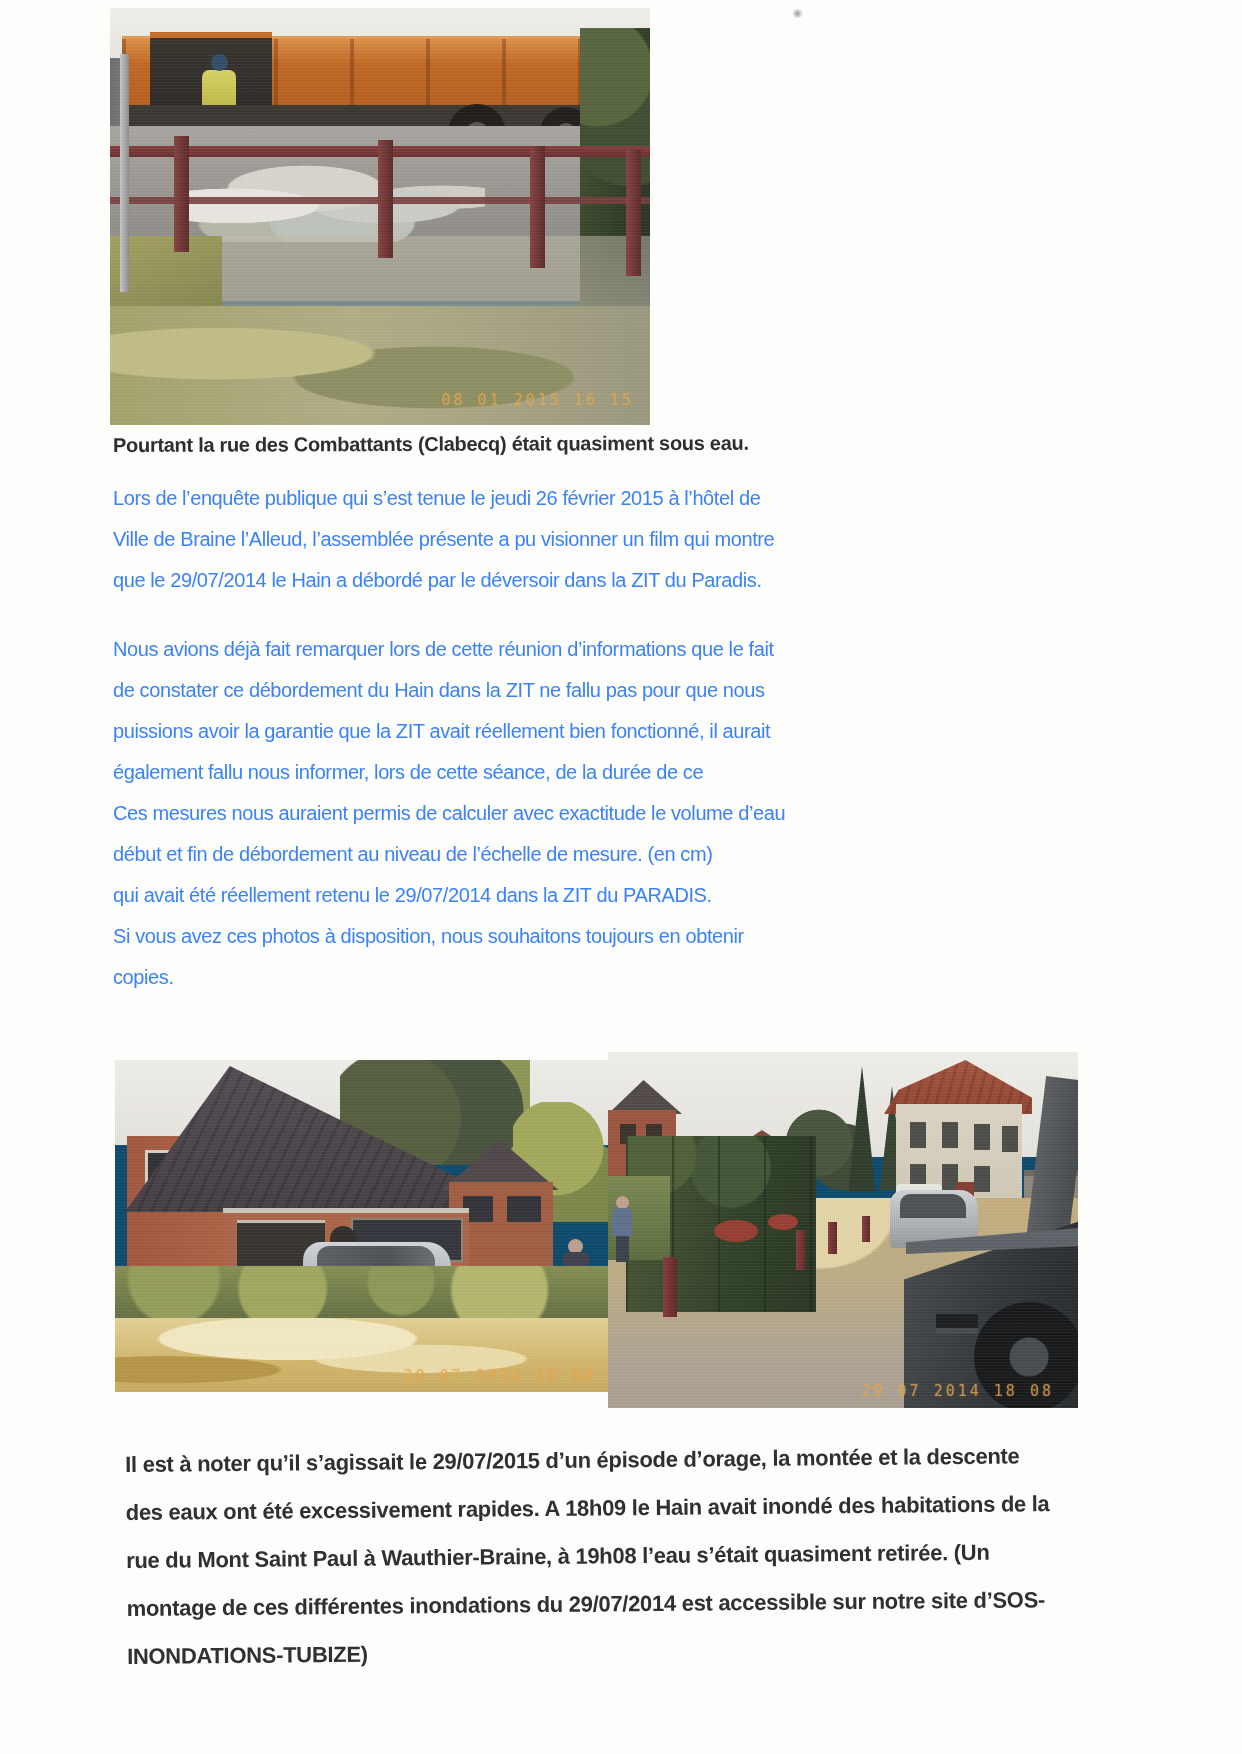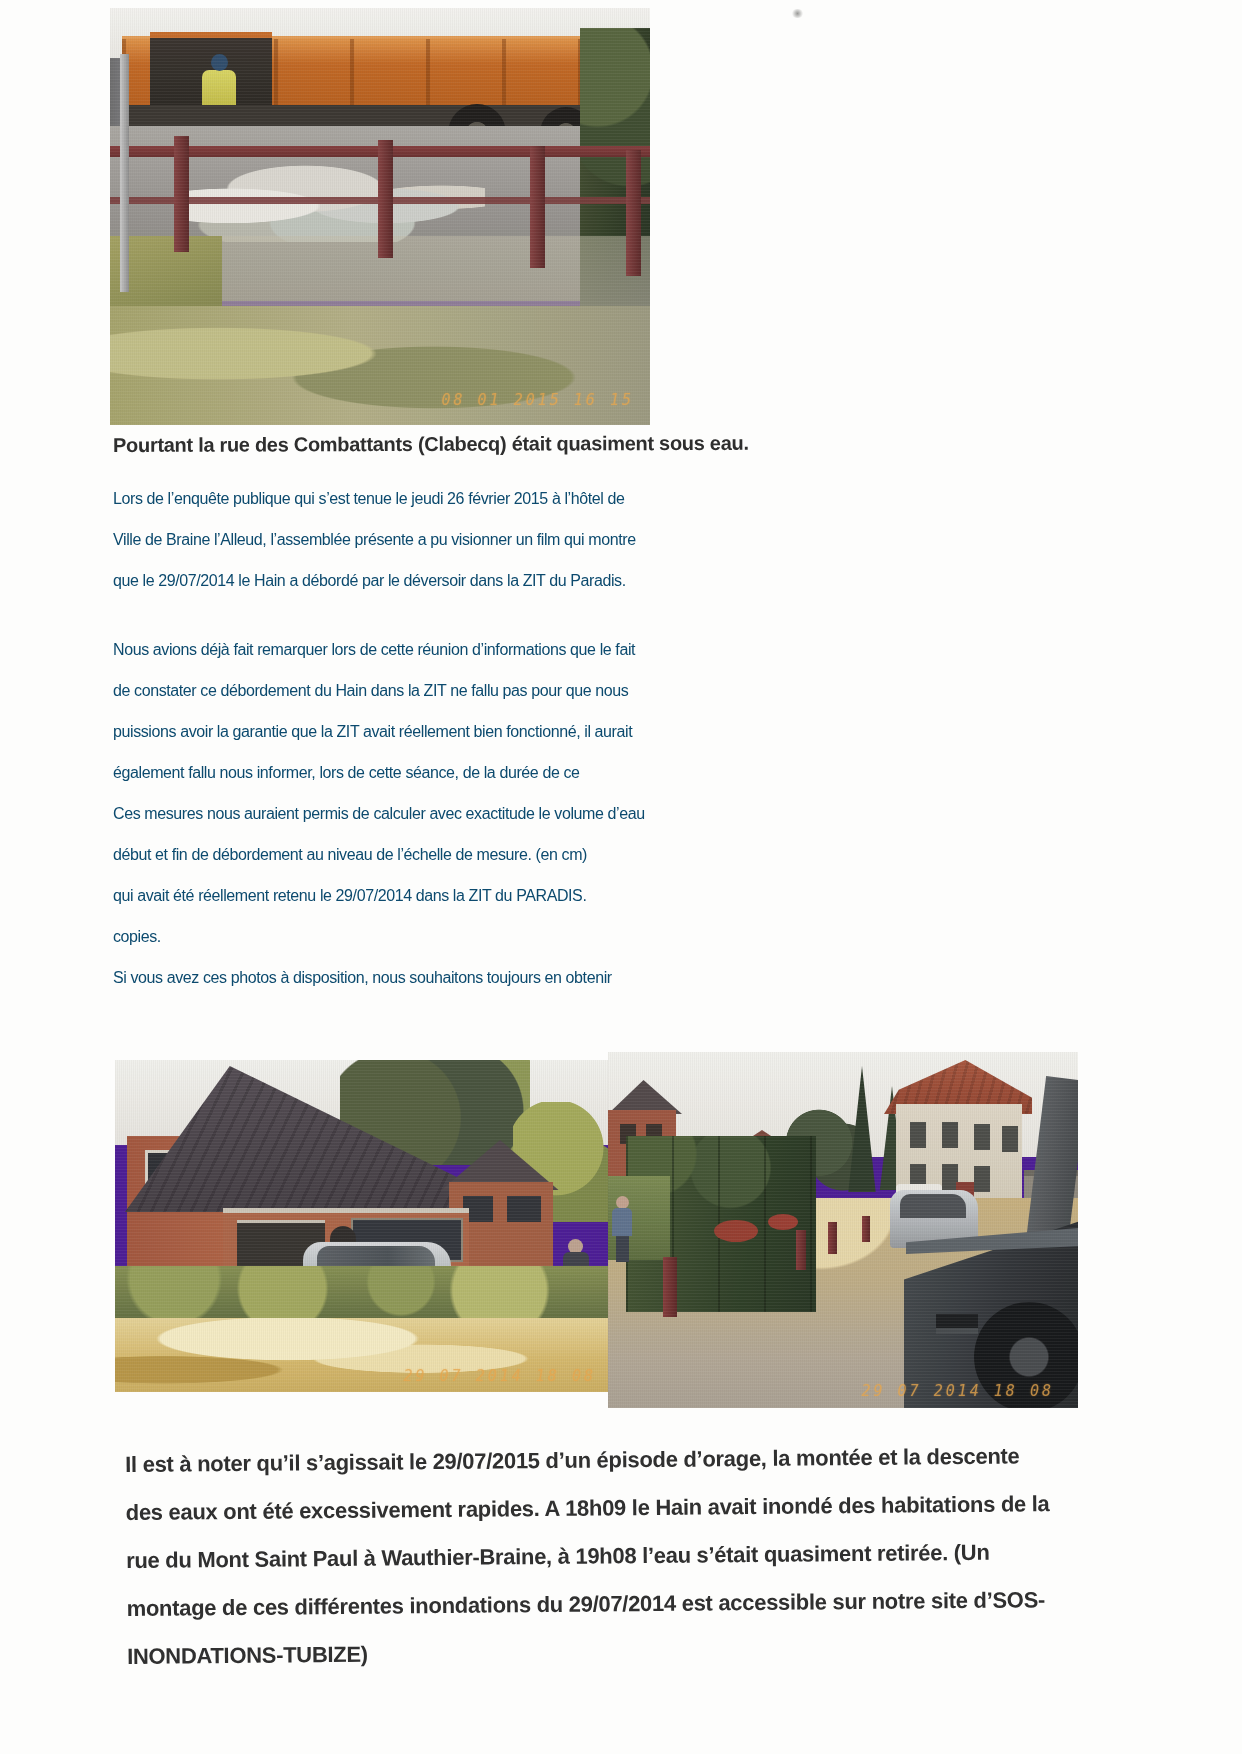--- a/index.html
+++ b/index.html
@@ -1,21 +1,21 @@
 <!DOCTYPE html>
 <html><head>
 <meta charset="utf-8">
 <style>
   html,body{margin:0;padding:0;background:#e8e8e8;}
   .page{position:relative;width:1242px;height:1754px;background:#fdfdfc;overflow:hidden;
         font-family:"Liberation Sans",sans-serif;color:#3a3a3a;}
   .abs{position:absolute;}
 
   
-  .photo{position:absolute;overflow:hidden;background:#4c1d95;font-style:italic;}
+  .photo{position:absolute;overflow:hidden;background:#0c4a6e;}
   .scene{position:absolute;inset:0;filter:blur(0.5px) saturate(0.92) contrast(0.97);}
   .scene>div{position:absolute;}
   .grain{position:absolute;inset:0;pointer-events:none;
     background-image:
       repeating-linear-gradient(0deg, rgba(255,255,255,.05) 0 1px, transparent 1px 3px),
       repeating-linear-gradient(90deg, rgba(60,50,40,.04) 0 1px, transparent 1px 2px);}
   .ts{position:absolute;font-family:"DejaVu Sans Mono",monospace;font-size:15px;
       color:#e6a64e;letter-spacing:3px;opacity:.8;text-shadow:0 0 2px rgba(230,166,78,.5);
       white-space:nowrap;}
 
@@ -189,21 +189,21 @@
     clip-path:polygon(0 55%,100% 0,100% 70%,0 100%);background:#5c6268;}
   .r-toolbox{left:328px;top:262px;width:42px;height:20px;background:#1a1c1e;
     box-shadow:inset 0 -6px 0 #45494d;}
   .r-towwheel{left:366px;top:250px;width:110px;height:110px;border-radius:50%;
     background:radial-gradient(circle,#46494d 0 24%,#141618 26% 100%);}
   #rp .ts{right:24px;bottom:8px;}
 
   
   .caption{left:113px;top:434px;font-size:20px;font-weight:bold;letter-spacing:-0.3px;
     color:#2e2e2e;white-space:nowrap;transform:rotate(-0.2deg);transform-origin:left top;}
-  .body-par{font-size:16px;letter-spacing:-0.4px;color:#0c4a6e;}
+  .body-par{font-size:20px;letter-spacing:-0.4px;color:#3b82f6;}
   .body-par .line{height:41px;line-height:41px;white-space:nowrap;}
   #par1{left:113px;top:478px;}
   #par2{left:113px;top:629px;}
   #par3{left:125px;top:1441px;font-size:22px;font-weight:bold;letter-spacing:-0.3px;color:#303030;
     transform:rotate(-0.55deg);transform-origin:left top;}
   #par3 .line{height:48px;line-height:48px;white-space:nowrap;}
   .artifact{left:791px;top:9px;width:13px;height:9px;border-radius:50%;
     background:radial-gradient(circle,#9a9a98,transparent 70%);}
 </style>
 </head>
@@ -253,22 +253,22 @@
   </div>
 
   <div class="abs body-par" id="par2">
     <div class="line">Nous avions déjà fait remarquer lors de cette réunion d’informations que le fait</div>
     <div class="line">de constater ce débordement du Hain dans la ZIT ne fallu pas pour que nous</div>
     <div class="line">puissions avoir la garantie que la ZIT avait réellement bien fonctionné, il aurait</div>
     <div class="line">également fallu nous informer, lors de cette séance, de la durée de ce</div>
     <div class="line">Ces mesures nous auraient permis de calculer avec exactitude le volume d’eau</div>
     <div class="line">début et fin de débordement au niveau de l’échelle de mesure. (en cm)</div>
     <div class="line">qui avait été réellement retenu le 29/07/2014 dans la ZIT du PARADIS.</div>
+    <div class="line">Si vous avez ces photos à disposition, nous souhaitons toujours en obtenir</div>
     <div class="line">copies.</div>
-    <div class="line">Si vous avez ces photos à disposition, nous souhaitons toujours en obtenir</div>
   </div>
 
   <div class="photo" id="lp">
     <div class="scene">
       <div class="l-sky"></div>
       <div class="l-trees"></div>
       <div class="l-treeR"></div>
       <div class="l-gable"></div>
       <div class="l-gable-win"></div>
       <div class="l-roof"></div>

